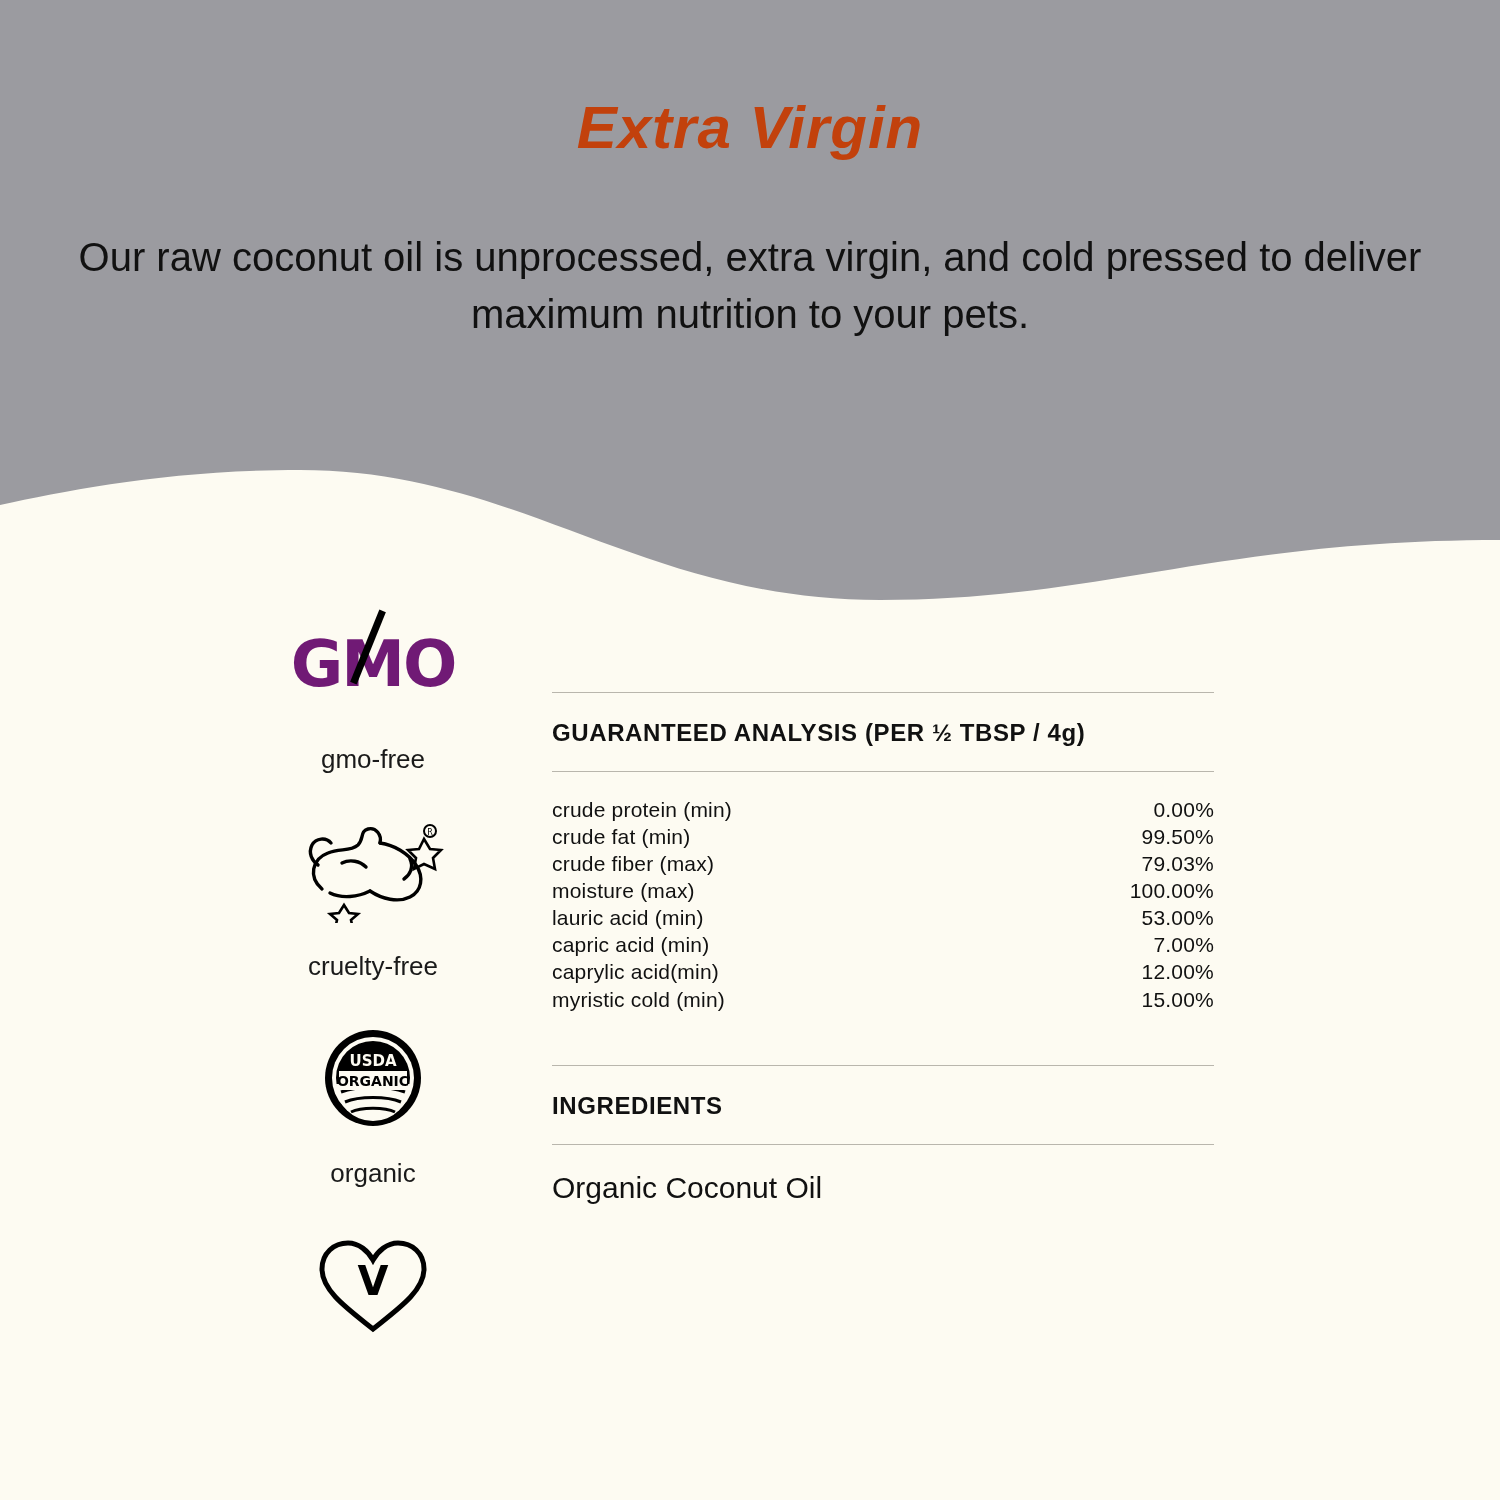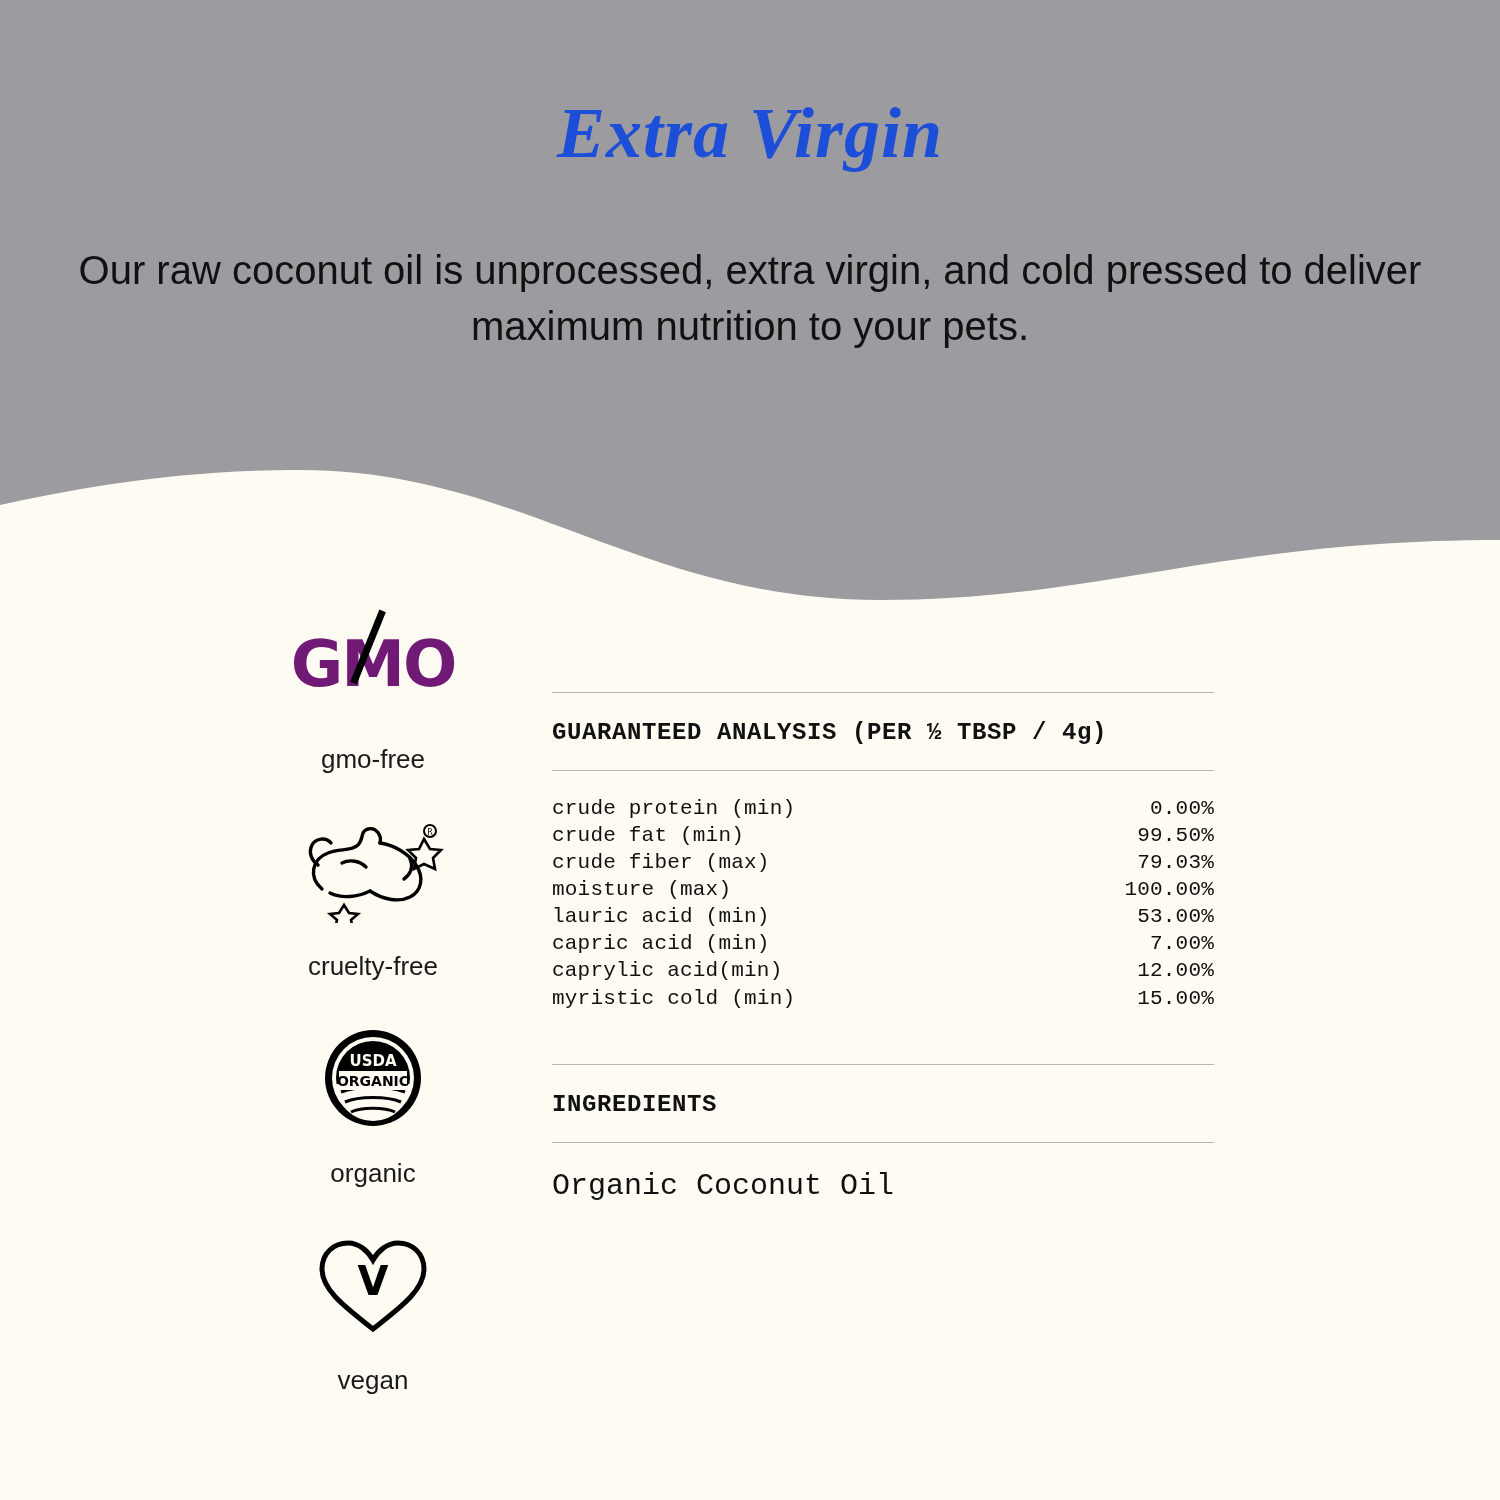--- a/index.html
+++ b/index.html
@@ -25,25 +25,25 @@
 
   .hero-content {
     position: absolute;
     top: 0; left: 0;
     width: 1500px;
     text-align: center;
     padding-top: 96px;
   }
 
   .hero-title {
-    font-family: Liberation Serif, serif;
-    font-size: 72px;
+    font-family: Liberation Sans, sans-serif;
+    font-size: 60px;
     font-weight: bold;
     font-style: italic;
-    color: #1d4ed8;
+    color: #c2410c;
     letter-spacing: 1px;
     line-height: 1.05;
   }
 
   .hero-sub {
     margin-top: 70px;
     font-size: 40px;
     line-height: 1.42;
     color: #111;
     font-weight: 400;
@@ -88,21 +88,20 @@
     background: #000;
     transform: translateX(-50%) rotate(22deg);
   }
 
   
   .panel {
     position: absolute;
     left: 552px;
     top: 692px;
     width: 662px;
-    font-family: Liberation Mono, monospace;
   }
   .rule {
     height: 1px;
     background: #b9b6ad;
     width: 100%;
   }
   .panel-heading {
     font-size: 24px;
     font-weight: bold;
     letter-spacing: 0.6px;
@@ -198,21 +197,20 @@
     <div class="badge-label">organic</div>
   </div>
 
   <div class="badge">
     <div class="badge-mark">
       <svg width="130" height="104" viewBox="0 0 130 104">
         <path d="M65,96 C40,76 14,58 14,36 C14,20 26,10 40,10 C51,10 60,18 65,27 C70,18 79,10 90,10 C104,10 116,20 116,36 C116,58 90,76 65,96 Z" fill="none" stroke="#000" stroke-width="5"></path>
         <text x="65" y="62" font-size="40" font-weight="bold" text-anchor="middle" fill="#000" font-family="DejaVu Sans, sans-serif">V</text>
       </svg>
     </div>
-    <div class="badge-label">vegan</div>
   </div>
 
 </div>
 
 <div class="panel">
 
   <div class="rule"></div>
   <div class="panel-heading">GUARANTEED ANALYSIS (PER ½ TBSP / 4g)</div>
   <div class="rule"></div>
 

